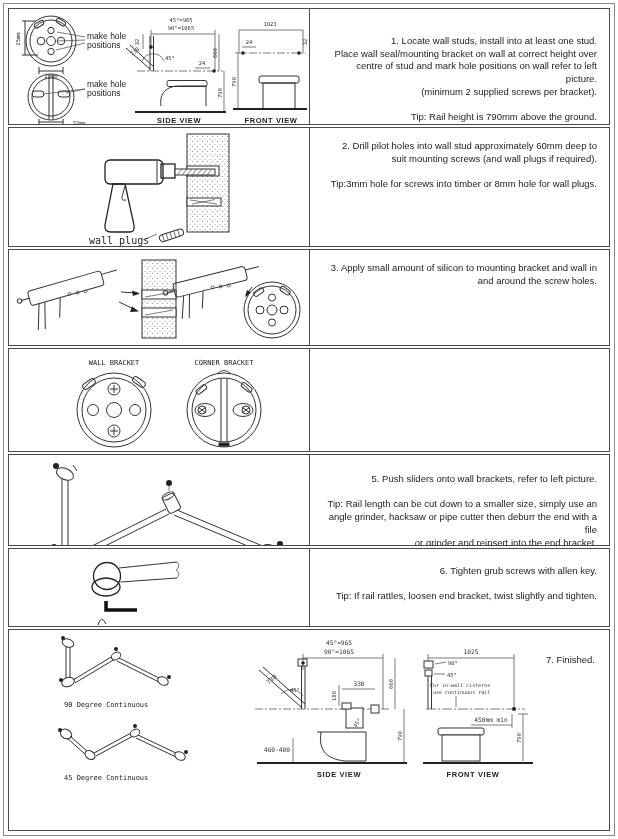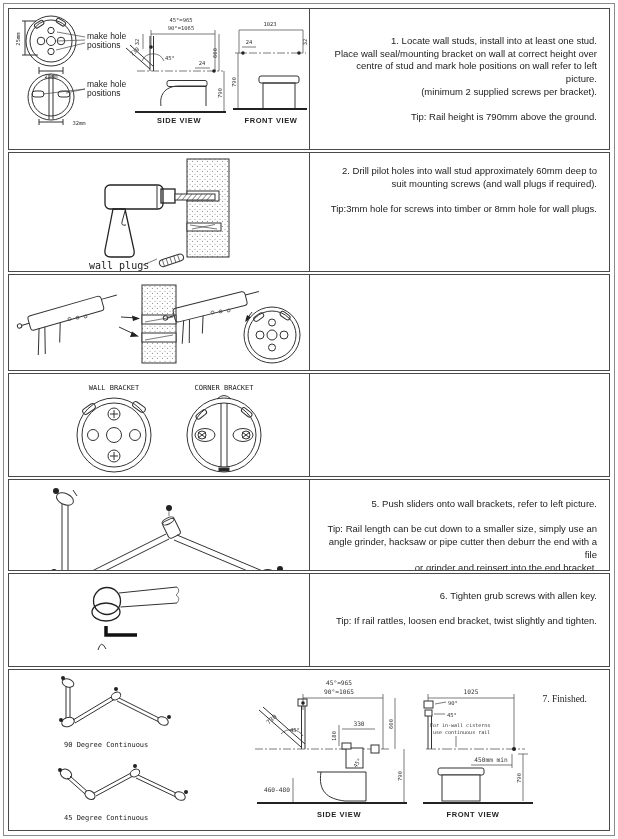--- a/index.html
+++ b/index.html
@@ -1,38 +1,38 @@
 <!DOCTYPE html>
 <html><head>
 <meta charset="utf-8">
 <style>
   html,body{margin:0;padding:0;background:#fff;}
   .page{width:618px;height:839px;box-sizing:border-box;background:#fff;padding:3px;font-family:"Liberation Sans",sans-serif;}
   .outer{border:1px solid #8a8a8a;height:100%;box-sizing:border-box;padding:4px;display:flex;flex-direction:column;gap:2px;}
   .row{border:1px solid #4a4a4a;display:flex;flex:0 0 auto;box-sizing:border-box;background:#fff;overflow:hidden;}
-  .r1{height:142px}.r2{height:120px}.r3{height:97px}.r4{height:104px}.r5{height:92px}.r6{height:94px}.r7{flex:1 1 auto;position:relative}
+  .r1{height:117px}.r2{height:120px}.r3{height:97px}.r4{height:104px}.r5{height:92px}.r6{height:79px}.r7{flex:1 1 auto;position:relative}
   .figcell{width:300px;flex:0 0 300px;border-right:1px solid #4a4a4a;display:flex;align-items:flex-start;justify-content:flex-start;}
   .textcell{flex:1 1 auto;padding:12px 12px 6px 14px;font-size:9.5px;line-height:1.34;color:#1c1c1c;white-space:pre-line;text-align:right;}
   .r1 .textcell{padding-top:26px;}
   .r5 .textcell{padding-top:18px;}
   .r6 .textcell{padding-top:16px;}
   svg{display:block;}
   .ln{stroke:#333;fill:none;stroke-width:1;}
   .ln2{stroke:#222;fill:none;stroke-width:1.3;}
   .thin{stroke:#444;fill:none;stroke-width:0.7;}
   .grd{stroke:#222;fill:none;stroke-width:2;}
   .dot{fill:#222;stroke:none;}
   .dim{font:5.5px "DejaVu Sans Mono",monospace;fill:#333;}
   .dim6{font:6.2px "DejaVu Sans Mono",monospace;fill:#333;}
   .viewlbl{font:bold 7.5px "Liberation Sans",sans-serif;fill:#222;letter-spacing:0.6px;}
   .anno{font:8.5px "Liberation Sans",sans-serif;fill:#1c1c1c;}
   .monolbl{font:10px "DejaVu Sans Mono",monospace;fill:#222;}
   .monosm{font:7px "DejaVu Sans Mono",monospace;fill:#222;}
   .note{font:5px "DejaVu Sans Mono",monospace;fill:#333;}
-  .finished{position:absolute;top:24px;right:22px;font-size:9.5px;color:#1c1c1c;font-family:Liberation Serif, serif;}
+  .finished{position:absolute;top:24px;right:14px;font-size:9.5px;color:#1c1c1c;}
 </style>
 </head>
 <body>
 
 <div class="page">
 <div class="outer">
 
   <div class="row r1">
     <div class="figcell">
       <svg viewBox="0 0 300 117" width="300" height="117">
@@ -256,20 +256,22 @@
           <circle cx="263" cy="60" r="5"></circle>
               <circle cx="251" cy="60" r="4"></circle>
               <circle cx="275" cy="60" r="4"></circle>
           <circle cx="263" cy="47.5" r="3.5"></circle>
               <circle cx="263" cy="72.5" r="3.5"></circle>
           <rect x="244" y="40" width="11" height="5" rx="2.5" transform="rotate(-35 249 42)"></rect>
           <rect x="271" y="38" width="11" height="5" rx="2.5" transform="rotate(35 276 40)"></rect>
         </g>
       </svg>
     </div>
+    <div class="textcell">3. Apply small amount of silicon to mounting bracket and wall in
+and around the screw holes.</div>
   </div>
 
   <div class="row r4">
     <div class="figcell">
       <svg viewBox="0 0 300 104" width="300" height="104">
         <text class="monosm" x="105" y="16" text-anchor="middle">WALL BRACKET</text>
         <text class="monosm" x="215" y="16" text-anchor="middle">CORNER BRACKET</text>
         <g class="ln">
           <circle cx="105" cy="61" r="37"></circle>
               <circle cx="105" cy="61" r="32"></circle>

